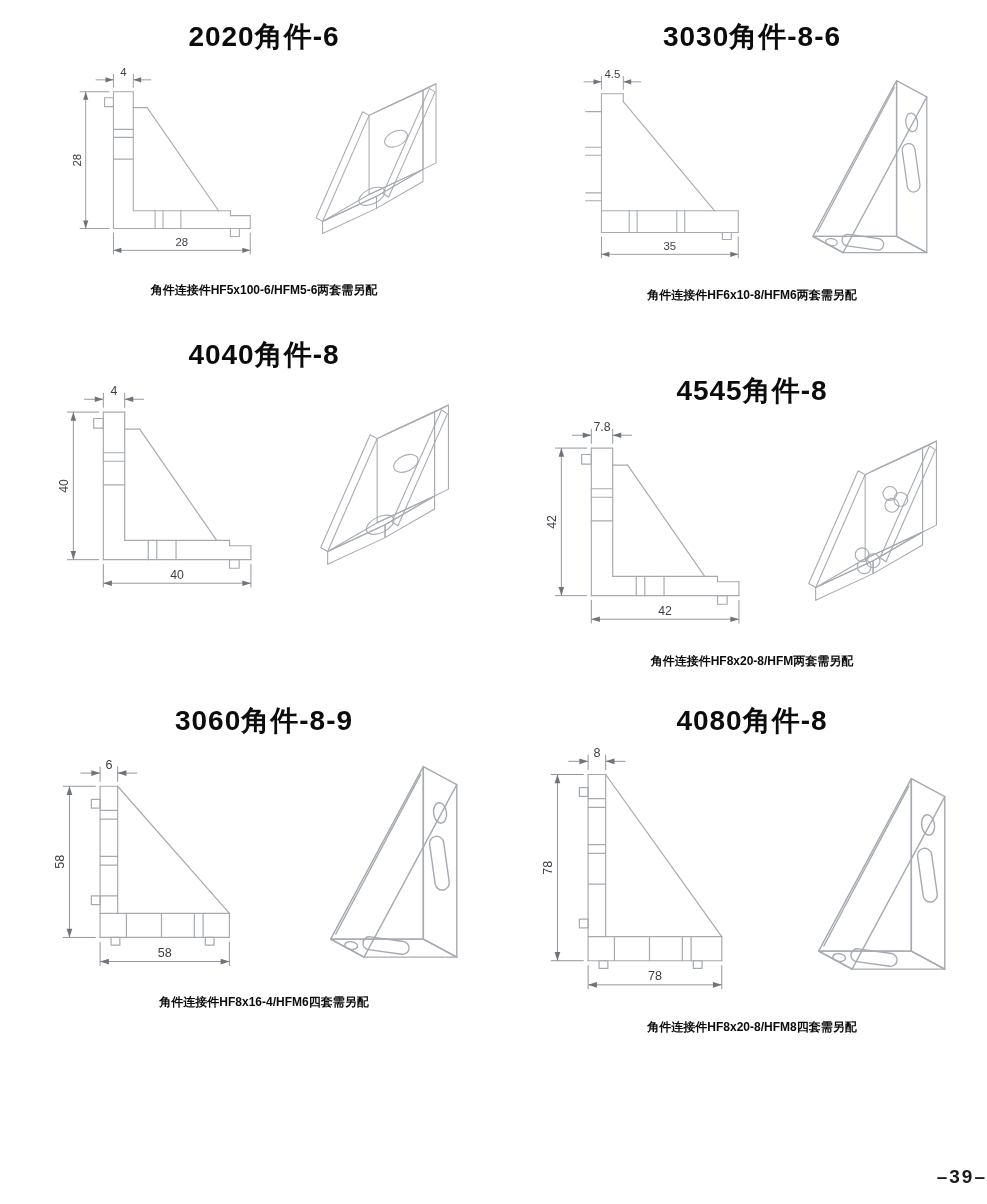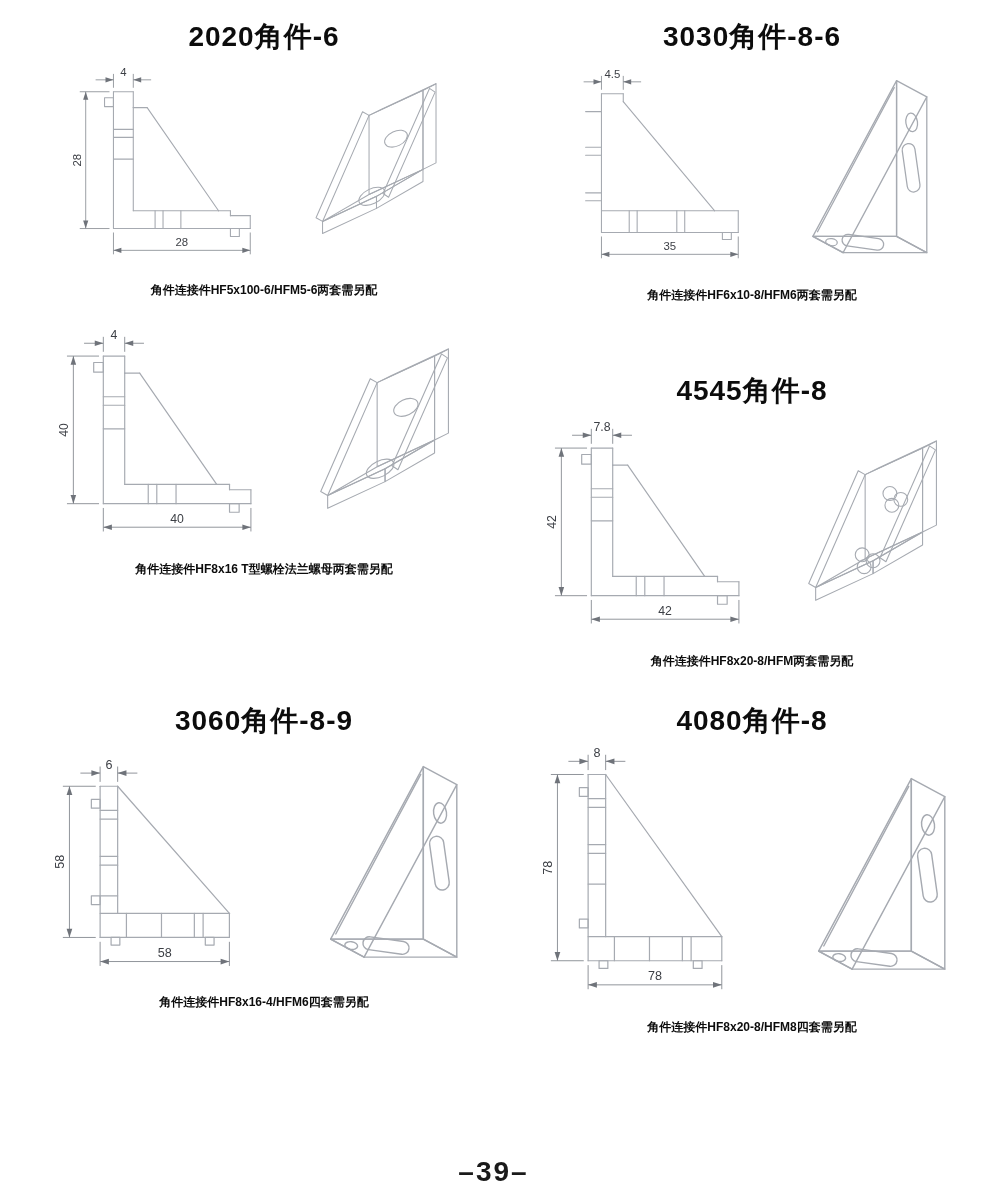--- a/index.html
+++ b/index.html
@@ -23,22 +23,22 @@
   }
   .plan,.iso{display:block;}
   .r1 .plan{width:228px;}  .r1 .iso{width:186px;}
   .r2 .plan{width:246px;}  .r2 .iso{width:198px;}
   .r3 .plan{width:252px;}  .r3 .iso{width:206px;}
   .caption{
     font-size:12px;font-weight:700;color:#0c0c0c;margin:10px 0 0 0;
     white-space:nowrap;
   }
   .footer{
-    position:absolute;left:0;right:0;bottom:16px;text-align:center;
-    font-size:28px;font-weight:700;color:#1a1a1a;letter-spacing:2px;
+    position:absolute;left:0;right:0;bottom:16px;text-align:right;
+    font-size:19px;font-weight:700;color:#1a1a1a;letter-spacing:2px;
   }
   
   svg .s{fill:none;stroke:#a6aab1;stroke-width:1.1;stroke-linejoin:round;stroke-linecap:round;}
   svg .d{fill:none;stroke:#8f9399;stroke-width:0.9;}
   svg .ar{fill:#6f737a;stroke:none;}
   svg .dt{font-size:11.5px;fill:#3c3f45;text-anchor:middle;font-weight:400;
           font-family:"Liberation Sans","DejaVu Sans",sans-serif;}
 </style>
 </head>
 <body>
@@ -156,20 +156,21 @@
               <rect x="109" y="70" width="11" height="42" rx="5.5" class="s" transform="rotate(-8 114.5 91)"></rect>
               <rect x="55" y="150" width="36" height="10" rx="5" class="s" transform="rotate(8 73 155)"></rect>
               <ellipse cx="46" cy="155" rx="5" ry="3" class="s" transform="rotate(8 46 155)"></ellipse>
             </g>
           </svg>
       </div>
       <p class="caption">角件连接件HF6x10-8/HFM6两套需另配</p>
     </section>
 
     <section class="cell r2 cell-4040">
+      <h2 class="title">4040角件-8</h2>
       <div class="drawrow">
         <svg class="plan" viewBox="0 0 230 212">
             <line x1="62" y1="30" x2="82" y2="30" class="s"></line>
             <line x1="62" y1="30" x2="62" y2="168" class="s"></line>
             <line x1="62" y1="168" x2="200" y2="168" class="s"></line>
             <line x1="200" y1="168" x2="200" y2="155" class="s"></line>
             <line x1="200" y1="155" x2="180" y2="155" class="s"></line>
             <line x1="180" y1="155" x2="180" y2="150" class="s"></line>
             <line x1="180" y1="150" x2="168" y2="150" class="s"></line>
             <line x1="82" y1="30" x2="82" y2="46" class="s"></line>
@@ -213,21 +214,20 @@
             <polygon points="35,151 93,124 93,137 35,164" class="s"></polygon>
             <polygon points="143,95 93,124 93,137 143,108" class="s"></polygon>
             <polygon points="85,37 35,151 28,147 78,33" class="s"></polygon>
             <polygon points="150,8 100,121 106,125 156,12" class="s"></polygon>
             <g>
               <ellipse cx="114" cy="62" rx="13" ry="8" class="s" transform="rotate(-25 114 62)"></ellipse>
               <ellipse cx="88" cy="124" rx="15" ry="8" class="s" transform="rotate(-26 88 124)"></ellipse>
             </g>
           </svg>
       </div>
-      <p class="caption">角件连接件HF8x16 T型螺栓法兰螺母两套需另配</p>
     </section>
 
     <section class="cell r2 cell-4545">
       <h2 class="title">4545角件-8</h2>
       <div class="drawrow">
         <svg class="plan" viewBox="0 0 230 212">
             <line x1="62" y1="30" x2="82" y2="30" class="s"></line>
             <line x1="62" y1="30" x2="62" y2="168" class="s"></line>
             <line x1="62" y1="168" x2="200" y2="168" class="s"></line>
             <line x1="200" y1="168" x2="200" y2="155" class="s"></line>

